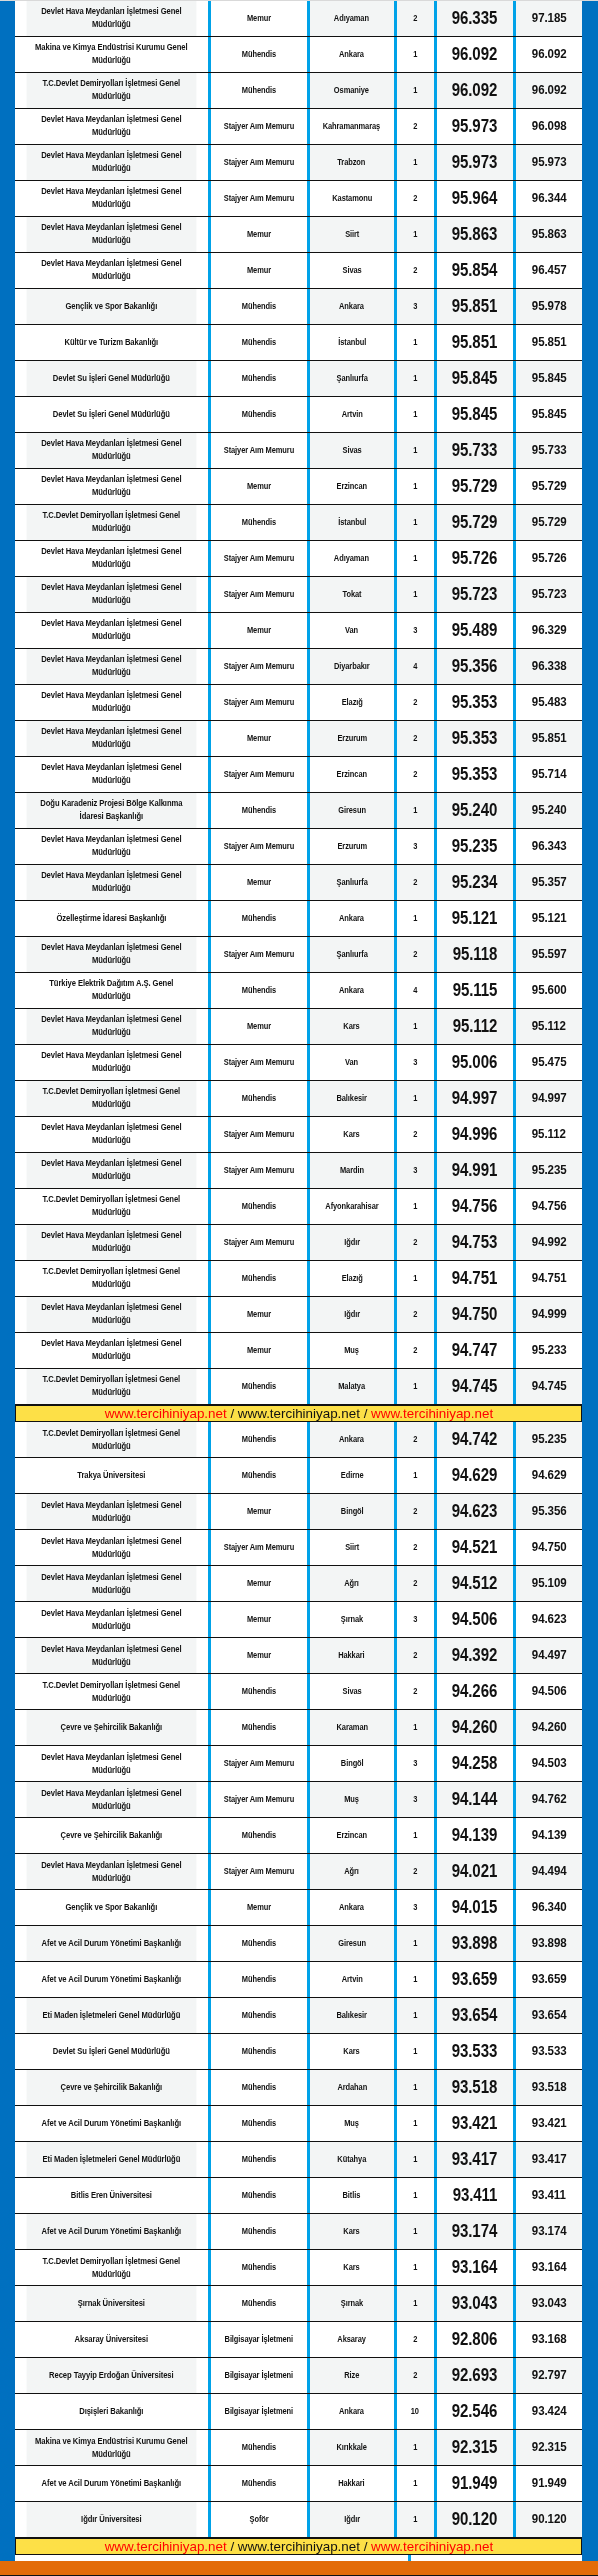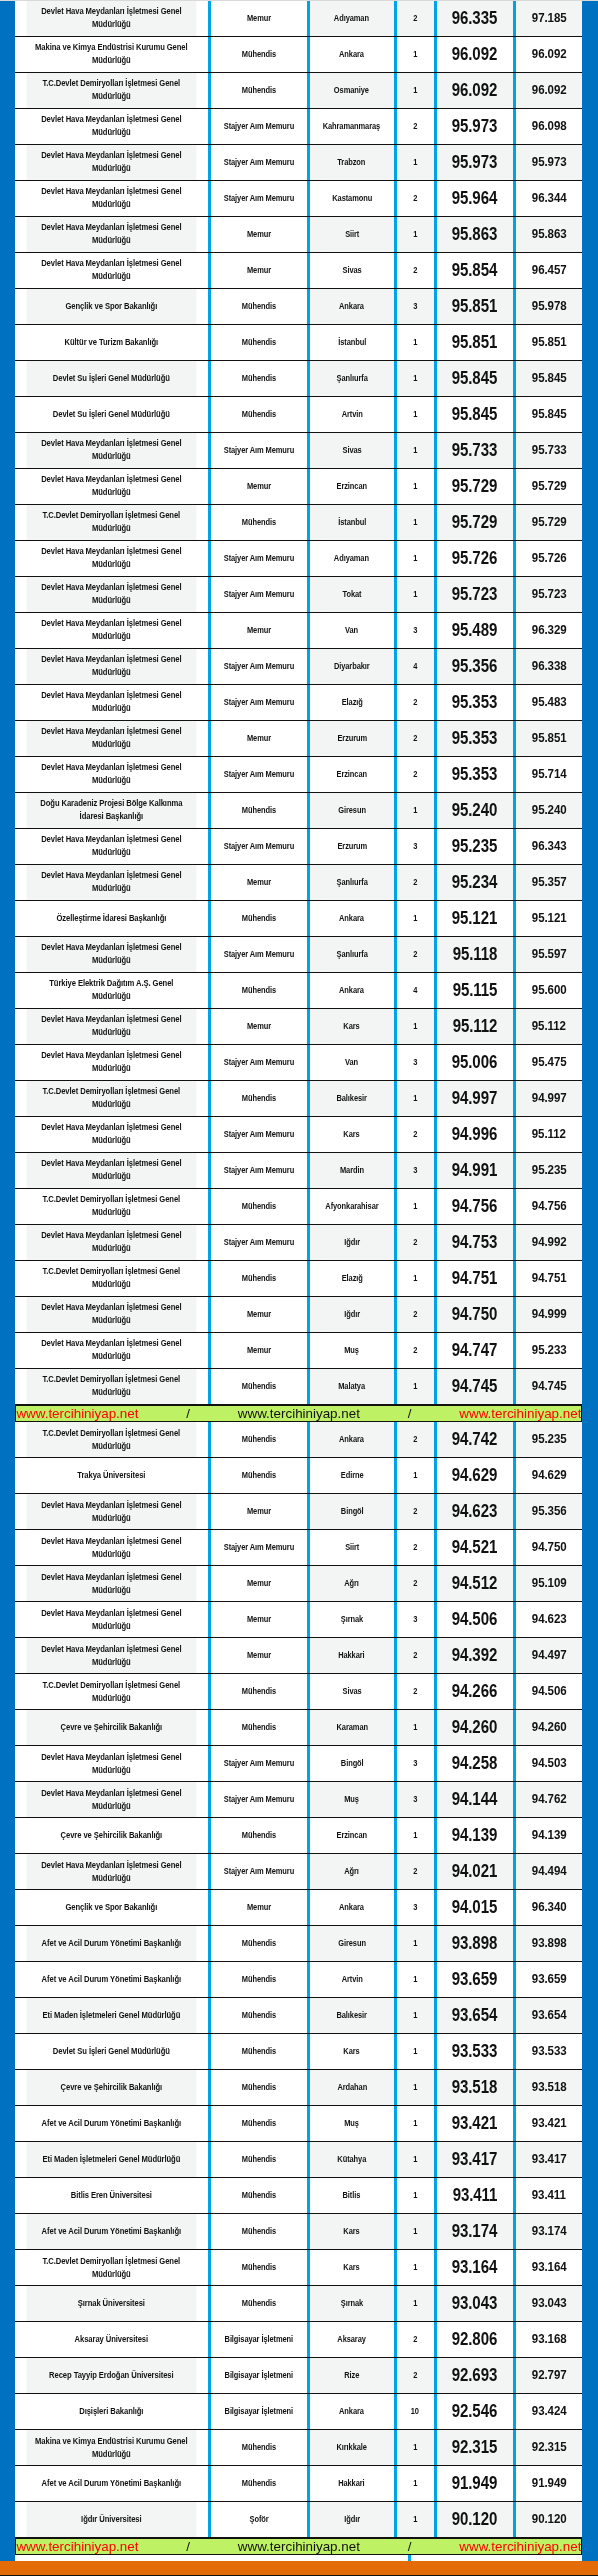--- a/index.html
+++ b/index.html
@@ -30,23 +30,23 @@
     letter-spacing: -0.1px;
   }
   .c-inst { width: 193px; font-size: 8.7px; padding: 0 4px; transform: scaleX(0.88); transform-origin: center; }
   .c-title { width: 102px; font-size: 8.7px; background: #fff; border-left: 3.4px solid #00a2e8; border-right: 3.4px solid #00a2e8; }
   .c-city { width: 87px; font-size: 8.7px; border-right: 3.4px solid #00a2e8; }
   .c-quota { width: 40px; font-size: 8.7px; border-right: 3.4px solid #00a2e8; }
   .c-min { width: 79px; font-size: 17.5px; border-right: 3.4px solid #00a2e8; }
   .c-max { width: 67px; font-size: 13.4px; }
   .narrow { display: inline-block; transform: scaleX(0.86); }
   .banner {
-    height: 17.5px; box-sizing: border-box; background: #bef264;
+    height: 17.5px; box-sizing: border-box; background: #fde047;
     border: 1.3px solid #111; border-left: 1.3px solid #111;
-    display: flex; align-items: center; justify-content: space-between;
+    display: flex; align-items: center; justify-content: center;
     font-size: 13.4px; font-weight: normal;
   }
   .banner .red { color: #ff0000; }
   .banner .black { color: #111; }
   .banner span { display: inline-block; }
   .total {
     display: flex; height: 34px; box-sizing: border-box; border-bottom: 1.3px solid #111;
   }
   .total-label {
     width: 393px; display: flex; align-items: center; justify-content: center;

